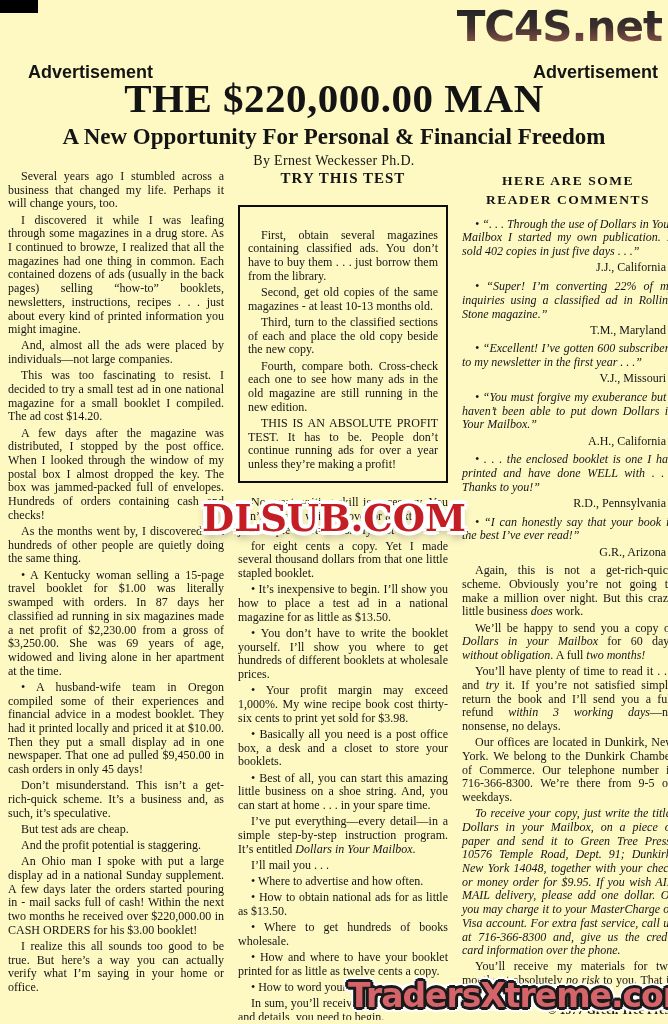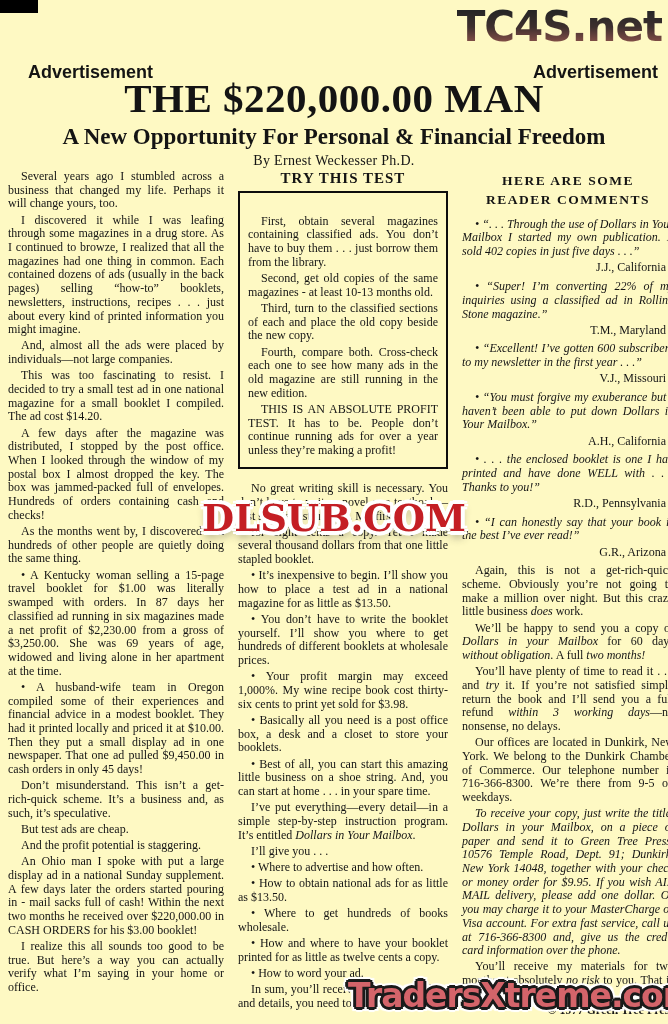--- a/index.html
+++ b/index.html
@@ -50,21 +50,21 @@
   .col{font-size:12px;line-height:13.7px;}
   .col-left{width:216px;}
   .col-mid{width:210px;}
   .col-right{width:212px;}
   .col p{margin:0 0 2.5px;text-align:justify;text-indent:13px;}
   .col p.gap-top{}
   .col p.italic{font-style:italic;}
   .col p.copyright{text-align:right;text-indent:0;font-weight:bold;margin-top:2px;}
   .mid-heading{
     text-align:center;font-weight:bold;font-size:15px;letter-spacing:1px;
-    margin:2px 0 5px;
+    margin:2px 0 19px;
   }
   .test-box{border:2.5px solid #0d0d0d;padding:22px 8px 7px;margin-bottom:13px;}
   .right-heading{
     text-align:center;font-weight:bold;font-size:13.5px;letter-spacing:1.5px;
     line-height:1.4;margin:2px 0 8px;
   }
   .col p.testimonial{font-style:italic;}
   .col p.attr{text-align:right;text-indent:0;padding-right:8px;margin-bottom:5px;}
   .wm-dlsub{
     position:absolute;left:184px;top:492px;width:300px;text-align:center;
@@ -133,21 +133,21 @@
         </div>
       <div>
           <p>No great writing skill is necessary. You don’t have to write a novel or a textbook—just simple instructions. My first</p>
           <p class="gap-top">for eight cents a copy. Yet I made several thousand dollars from that one little stapled booklet.</p>
           <p>• It’s inexpensive to begin. I’ll show you how to place a test ad in a national magazine for as little as $13.50.</p>
           <p>• You don’t have to write the booklet yourself. I’ll show you where to get hundreds of different booklets at wholesale prices.</p>
           <p>• Your profit margin may exceed 1,000%. My wine recipe book cost thirty-six cents to print yet sold for $3.98.</p>
           <p>• Basically all you need is a post office box, a desk and a closet to store your booklets.</p>
           <p>• Best of all, you can start this amazing little business on a shoe string. And, you can start at home . . . in your spare time.</p>
           <p>I’ve put everything—every detail—in a simple step-by-step instruction program. It’s entitled <i>Dollars in Your Mailbox</i>.</p>
-          <p>I’ll give you . . .</p>
+          <p>I’ll mail you . . .</p>
           <p>• Where to advertise and how often.</p>
           <p>• How to obtain national ads for as little as $13.50.</p>
           <p>• Where to get hundreds of books wholesale.</p>
           <p>• How and where to have your booklet printed for as little as twelve cents a copy.</p>
           <p>• How to word your ad.</p>
           <p>In sum, you’ll receive all the forms, lists and details, you need to begin.</p>
         </div>
     </div>
 
     <div class="col col-right">

